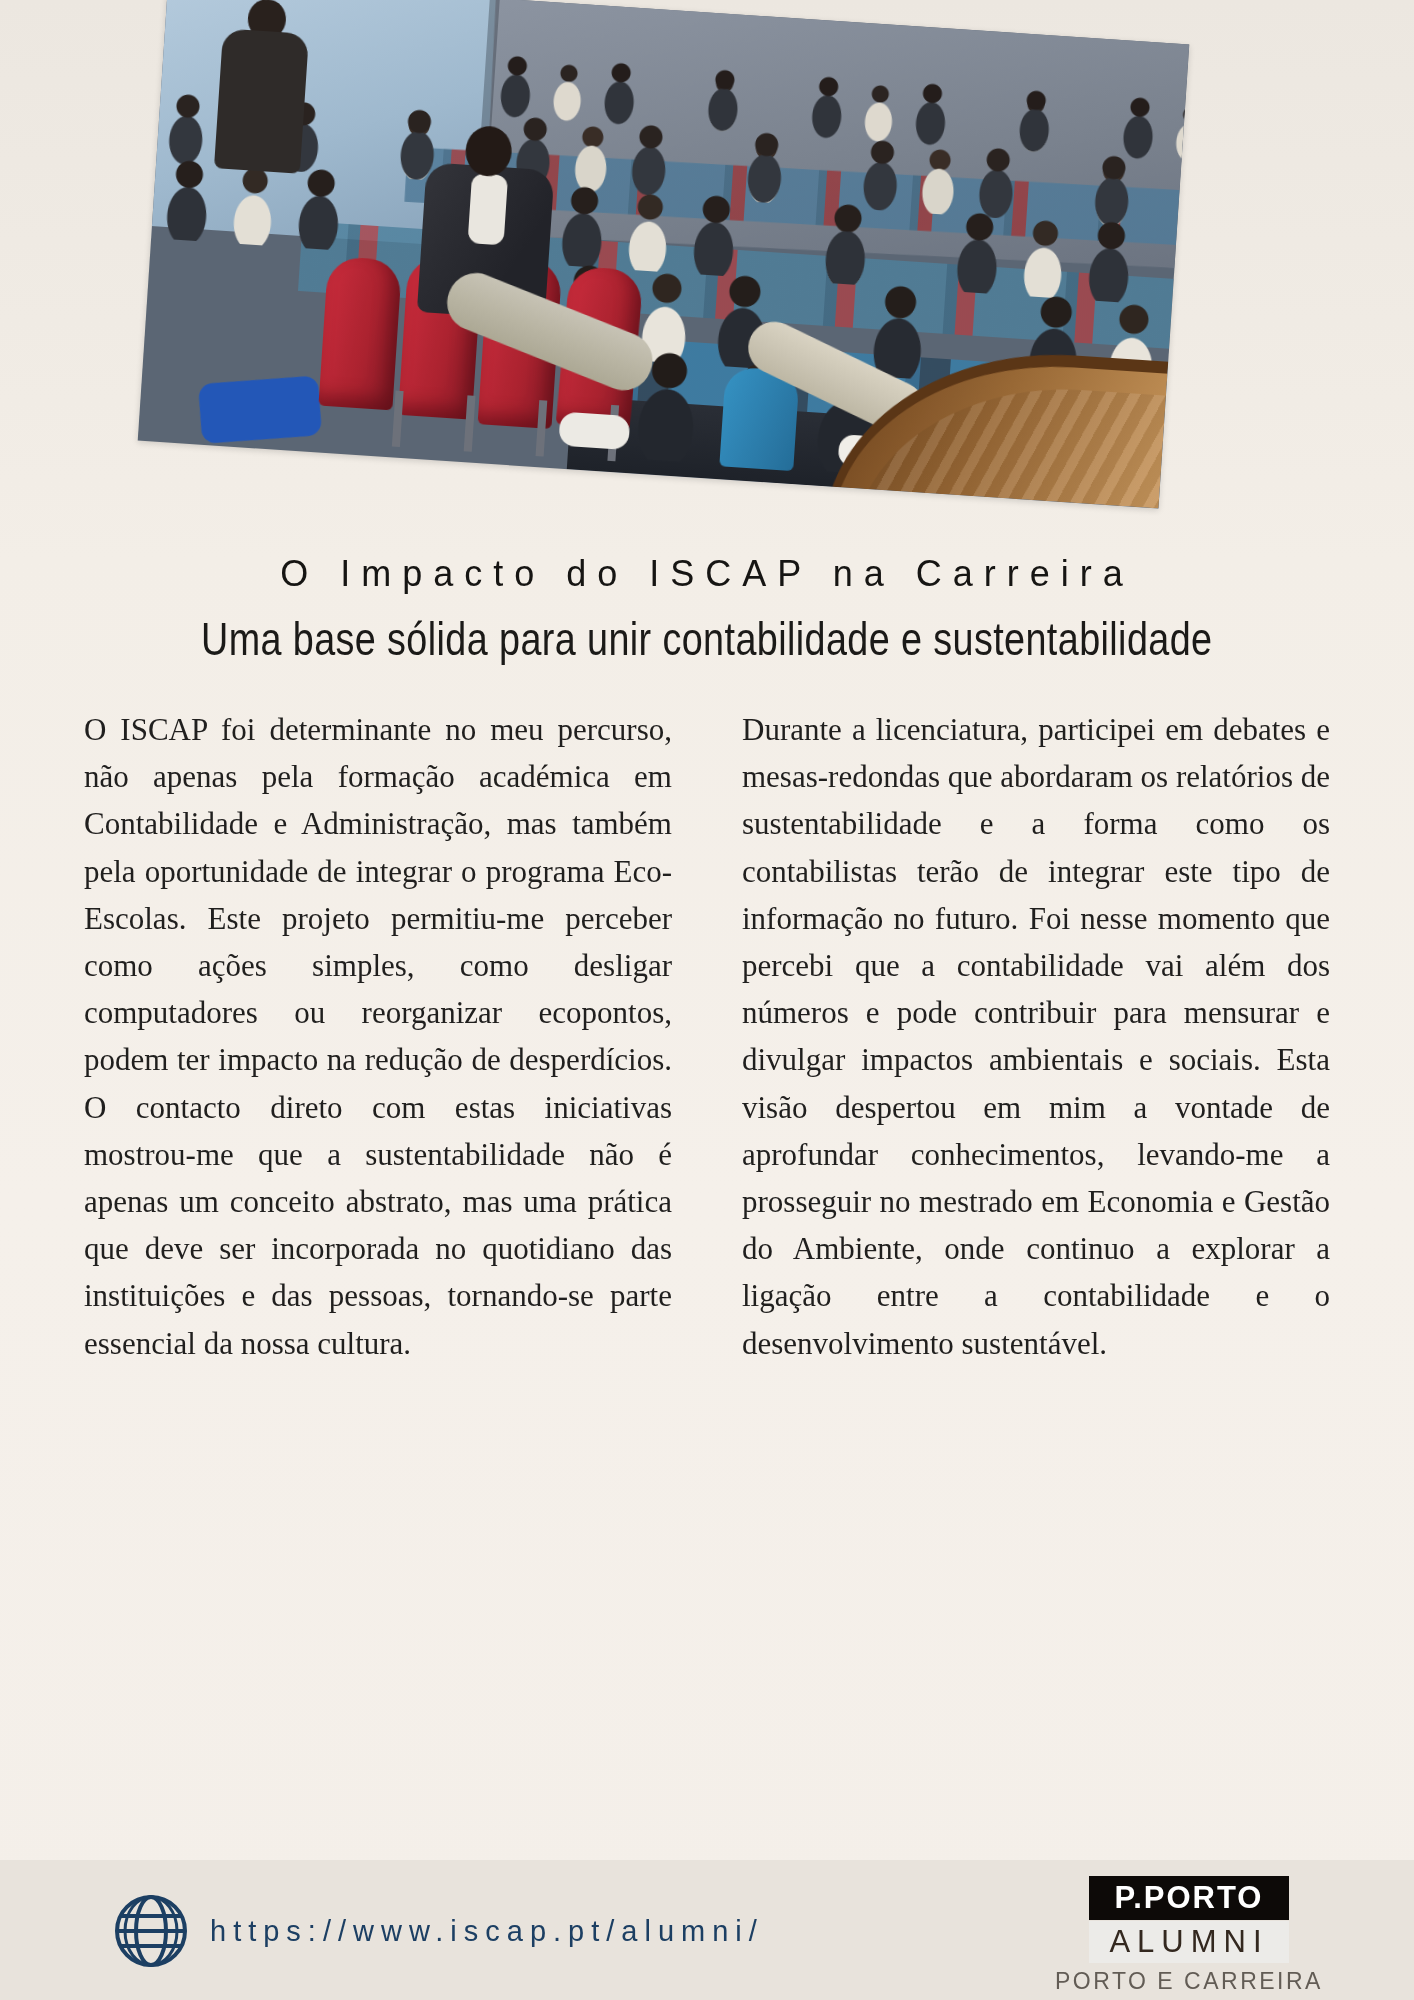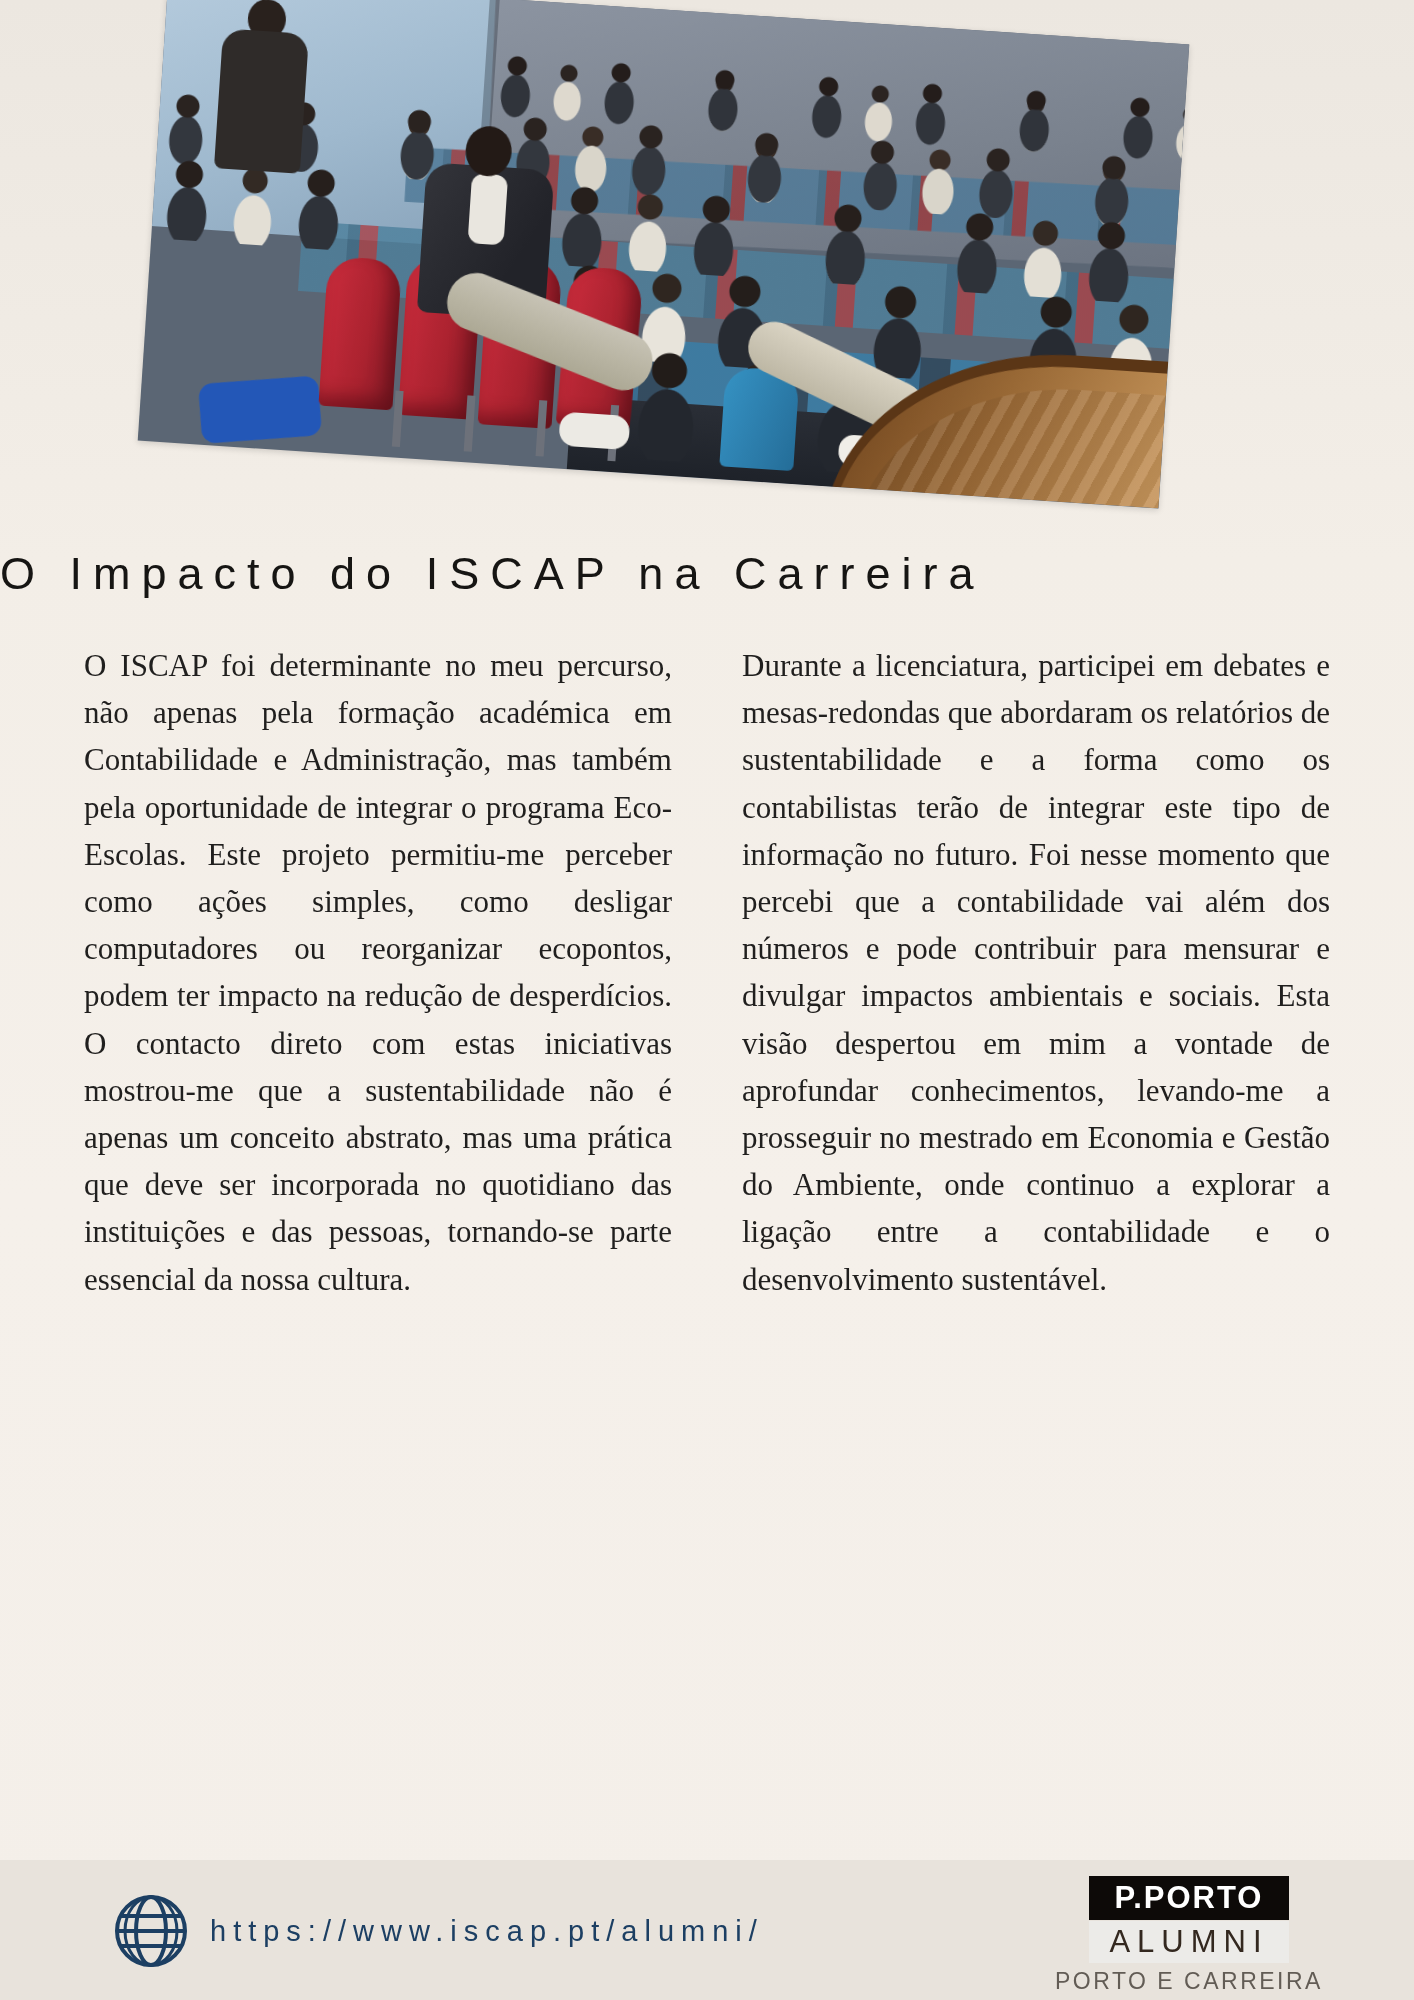--- a/index.html
+++ b/index.html
@@ -97,21 +97,21 @@
   .stage-wood{position:absolute;left:690px;top:318px;width:520px;height:260px;
     border-radius:240px 0 0 0 / 190px 0 0 0;
     background:linear-gradient(115deg,#6e4018 0%,#9c6730 28%,#c89254 58%,#dcae6c 100%);
     border-top:12px solid #5e3513;border-left:8px solid #5e3513;}
   .stage-stripe{position:absolute;left:720px;top:352px;width:460px;height:220px;
     border-radius:220px 0 0 0 / 170px 0 0 0;
     background:repeating-linear-gradient(115deg,rgba(255,255,255,0.10) 0 10px,rgba(0,0,0,0.06) 10px 22px);}
 
   
   .title{
-    margin:548px 0 0;font-size:45px;line-height:52px;font-weight:400;
+    margin:548px 0 0;text-align:center;font-size:36px;line-height:52px;font-weight:400;
     letter-spacing:11px;color:#161513;
   }
   .subtitle-wrap{margin:14px 0 0;text-align:center;}
   .subtitle{
     display:inline-block;font-size:46px;line-height:50px;font-weight:400;color:#1b1a18;
     transform:scaleX(0.82);transform-origin:center;white-space:nowrap;letter-spacing:0.5px;
   }
 
   
   .columns{
@@ -195,20 +195,23 @@
       </div>
       <div class="seat-blue"></div>
       <div class="legs-2"></div>
       <div class="shoe-2"></div>
       <div class="stage-wood"></div>
       <div class="stage-stripe"></div>
     </div>
   </div>
 
   <h1 class="title">O Impacto do ISCAP na Carreira</h1>
+  <div class="subtitle-wrap">
+    <div class="subtitle">Uma base sólida para unir contabilidade e sustentabilidade</div>
+  </div>
 
   <div class="columns">
     <p class="col">O ISCAP foi determinante no meu percurso, não apenas pela formação académica em Contabilidade e Administração, mas também pela oportunidade de integrar o programa Eco-Escolas. Este projeto permitiu-me perceber como ações simples, como desligar computadores ou reorganizar ecopontos, podem ter impacto na redução de desperdícios. O contacto direto com estas iniciativas mostrou-me que a sustentabilidade não é apenas um conceito abstrato, mas uma prática que deve ser incorporada no quotidiano das instituições e das pessoas, tornando-se parte essencial da nossa cultura.</p>
     <p class="col">Durante a licenciatura, participei em debates e mesas-redondas que abordaram os relatórios de sustentabilidade e a forma como os contabilistas terão de integrar este tipo de informação no futuro. Foi nesse momento que percebi que a contabilidade vai além dos números e pode contribuir para mensurar e divulgar impactos ambientais e sociais. Esta visão despertou em mim a vontade de aprofundar conhecimentos, levando-me a prosseguir no mestrado em Economia e Gestão do Ambiente, onde continuo a explorar a ligação entre a contabilidade e o desenvolvimento sustentável.</p>
   </div>
 
 
   <div class="footer">
     <div class="footer-left">
       <svg class="globe" viewBox="0 0 78 78">

